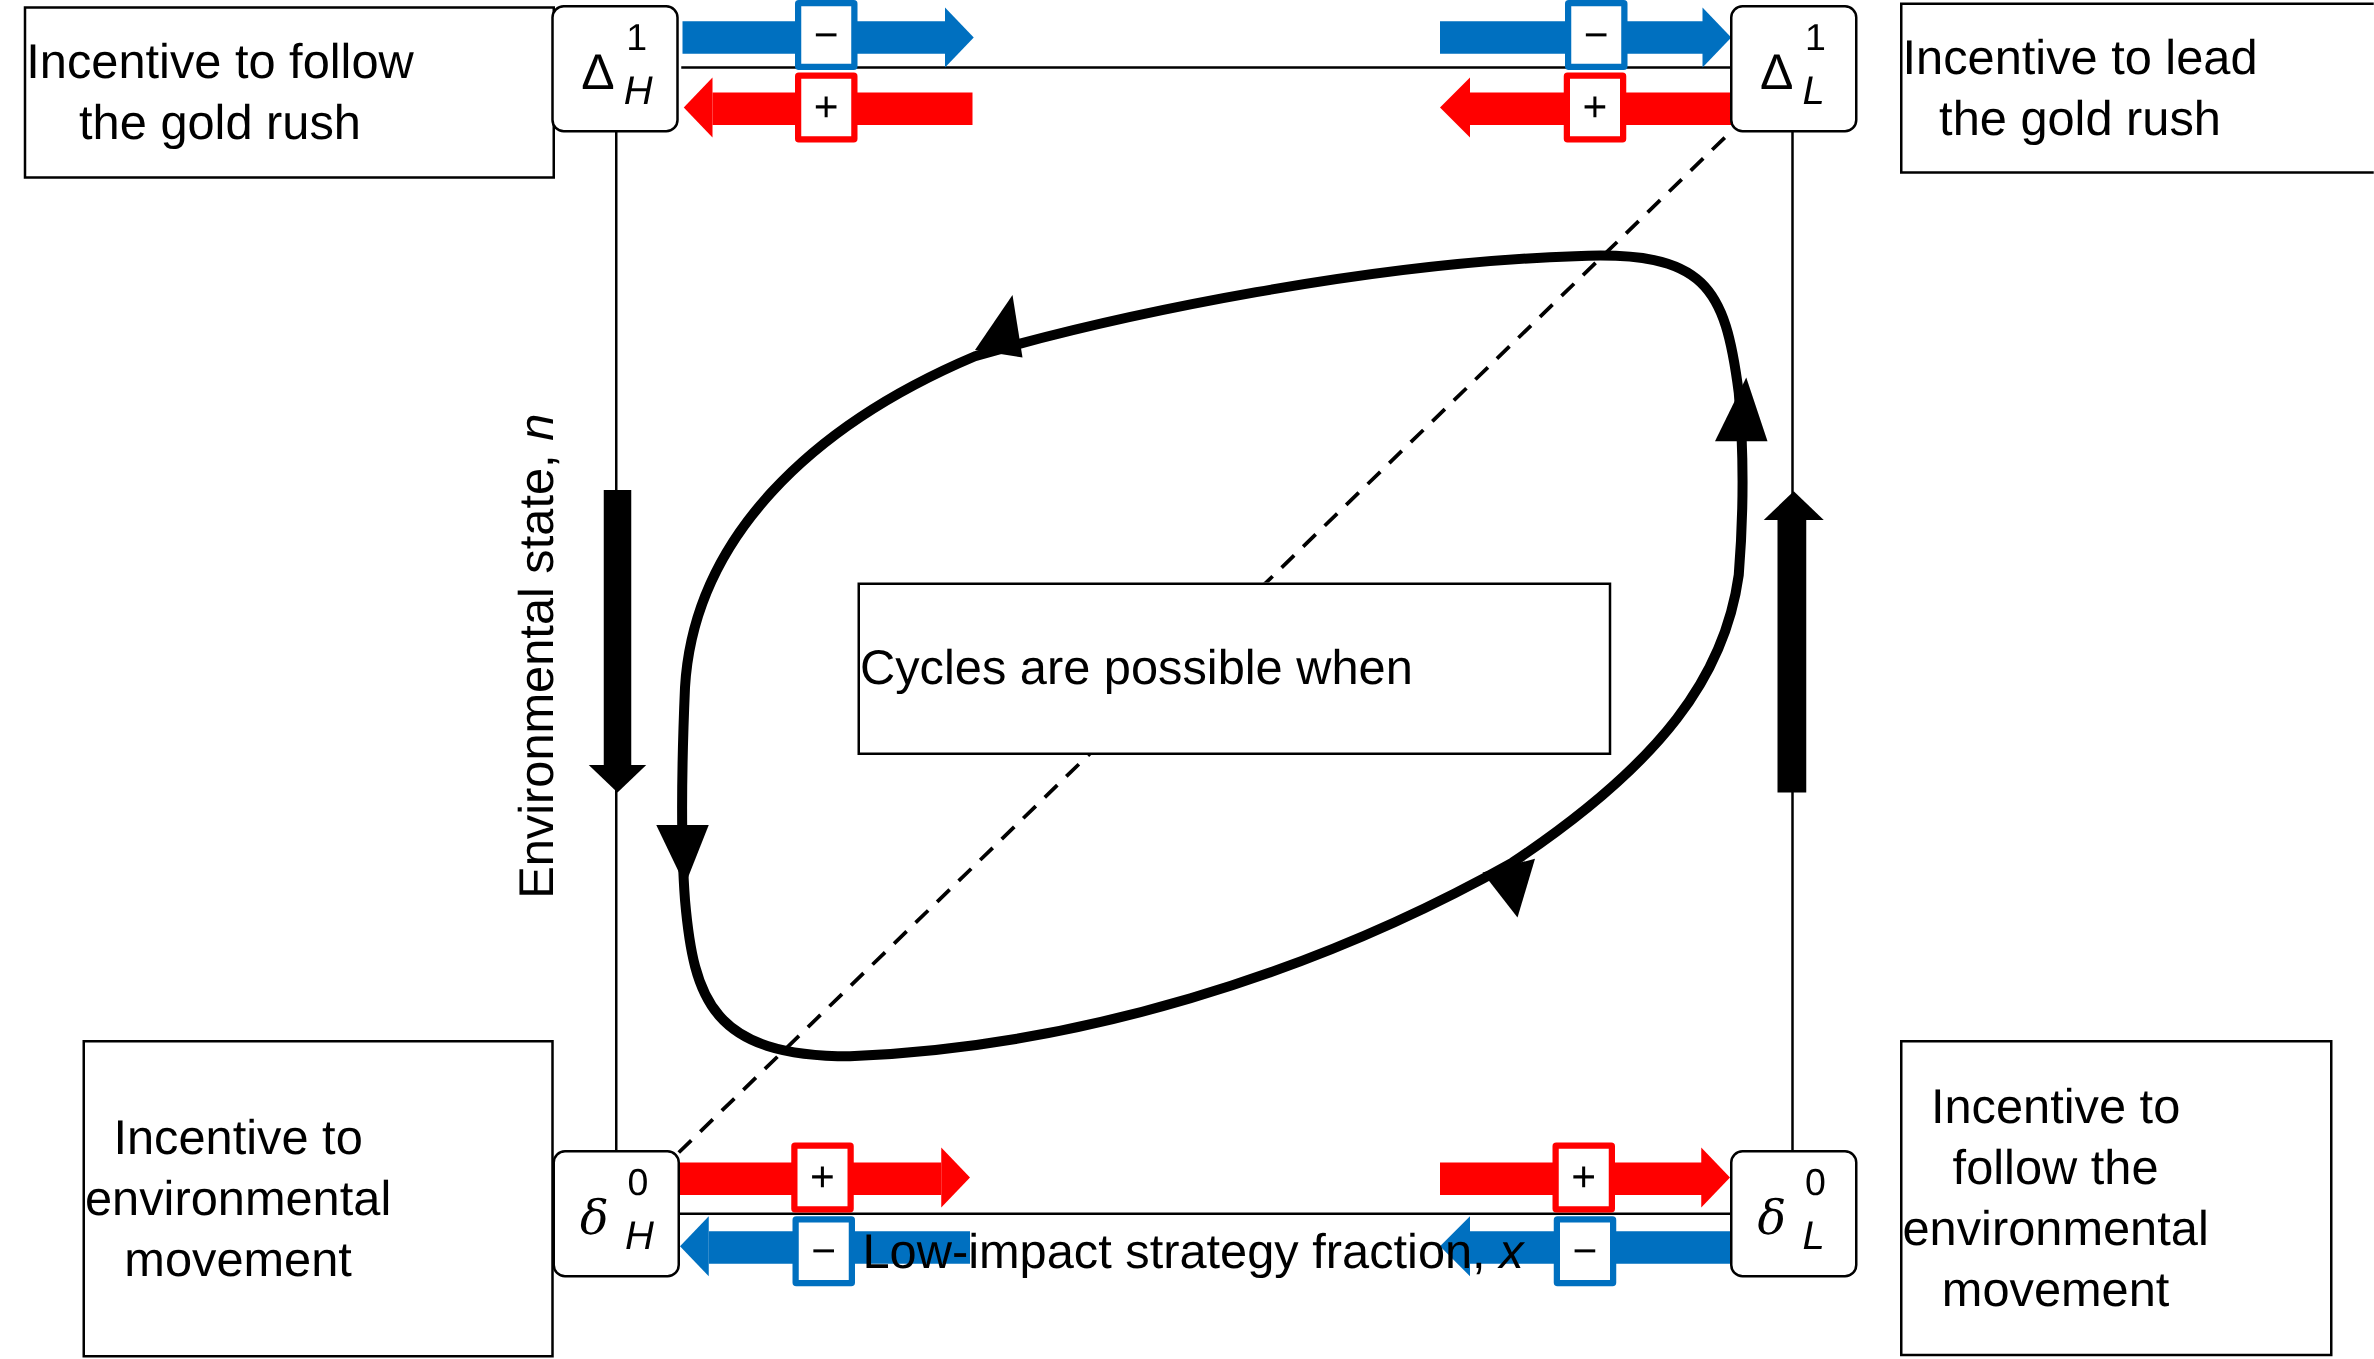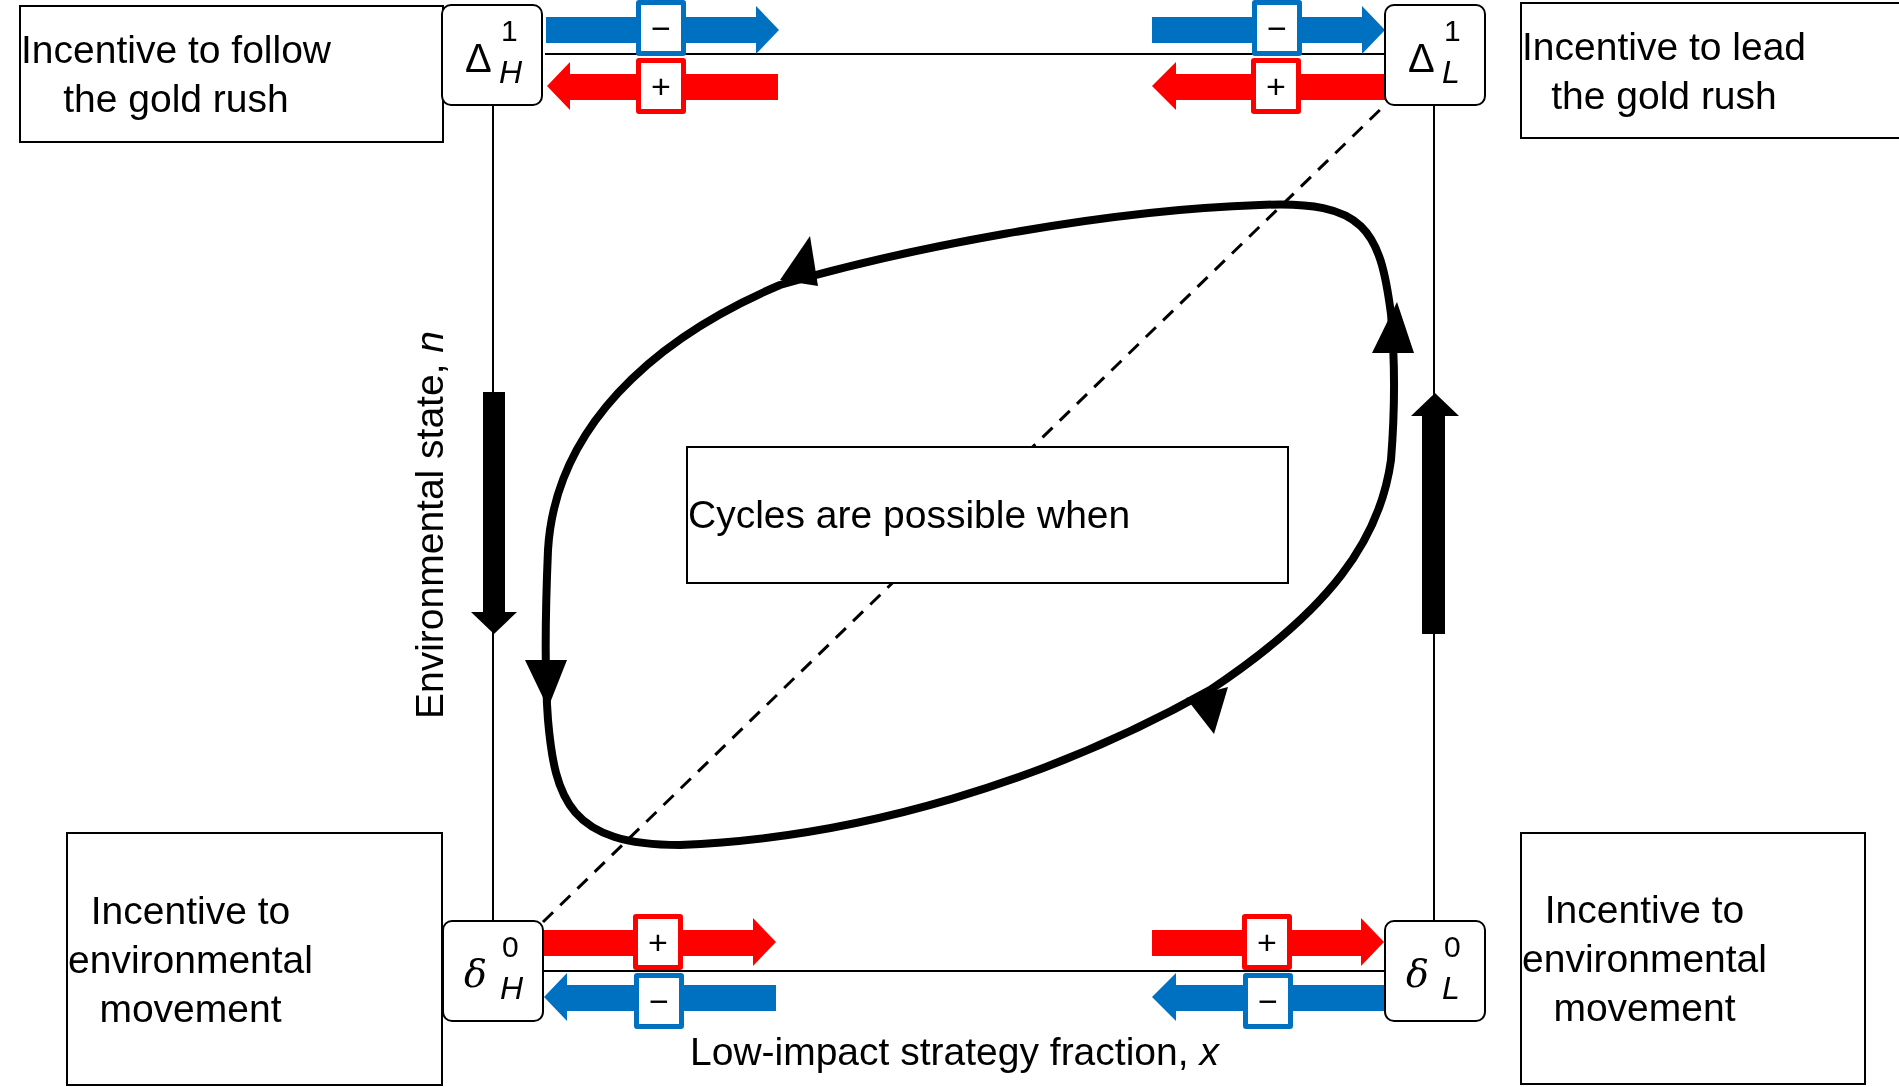--- a/index.html
+++ b/index.html
@@ -16,21 +16,21 @@
   .sym.greek-delta-upper { font-family: "Liberation Sans", sans-serif; font-size: 40px; left: 22px; top: 30px; }
   .sup { position: absolute; left: 58px; top: 8px; font-size: 30px; }
   .sub { position: absolute; left: 56px; top: 48px; font-size: 32px; font-style: italic; }
   .sign { position: absolute; width: 50px; height: 56px; box-sizing: border-box; background: #fff;
           display: flex; align-items: center; justify-content: center; font-size: 34px; border-radius: 3px; }
   .sign.red { border: 5px solid #ff0000; }
   .sign.blue { border: 5px solid #0070c0; }
   .axis-label { position: absolute; font-size: 39px; white-space: nowrap; }
   .axis-label .var { font-style: italic; }
   #y-label { left: 430px; top: 525px; transform: translate(-50%, -50%) rotate(-90deg); }
-  #x-label { left: 690px; top: 1030px; text-align: center; }
+  #x-label { left: 690px; top: 980px; text-align: center; }
   .center-box { font-size: 39px; line-height: 50px; }
 </style>
 </head>
 <body>
 
 <svg id="diagram" width="1899" height="1087" viewBox="0 0 1899 1087">
 
   <line x1="545" y1="54" x2="1385" y2="54" stroke="#000" stroke-width="2"></line>
   <line x1="543" y1="971" x2="1385" y2="971" stroke="#000" stroke-width="2"></line>
   <line x1="493" y1="105" x2="493" y2="920" stroke="#000" stroke-width="2"></line>
@@ -114,20 +114,21 @@
 <div class="txtbox" style="left:48px; top:832px; width:377px; height:254px;">
   <div>
     <span>Incentive to</span>
     <span>environmental</span>
     <span>movement</span>
   </div>
 </div>
 <div class="txtbox" style="left:1502px; top:832px; width:346px; height:253px;">
   <div>
     <span>Incentive to</span>
+    <span>follow the</span>
     <span>environmental</span>
     <span>movement</span>
   </div>
 </div>
 
 <div class="node" style="left:441px; top:4px;">
   <span class="sym greek-delta-upper">Δ</span>
   <span class="sup">1</span>
   <span class="sub">H</span>
 </div>
@@ -149,20 +150,20 @@
 
 <div class="sign blue" style="left:636px; top:0px;">−</div>
 <div class="sign red" style="left:636px; top:58px;">+</div>
 <div class="sign blue" style="left:1252px; top:0px;">−</div>
 <div class="sign red" style="left:1251px; top:58px;">+</div>
 <div class="sign red" style="left:633px; top:914px;">+</div>
 <div class="sign blue" style="left:634px; top:973px;">−</div>
 <div class="sign red" style="left:1242px; top:914px;">+</div>
 <div class="sign blue" style="left:1243px; top:973px;">−</div>
 
-<div class="txtbox center-box" style="left:668px; top:446px; width:603px; height:138px;">
+<div class="txtbox center-box" style="left:668px; top:466px; width:603px; height:138px;">
   <div>
     <span>Cycles are possible when</span>
   </div>
 </div>
 
 <div class="axis-label" id="y-label"><span>Environmental state, </span><span class="var">n</span></div>
 <div class="axis-label" id="x-label"><span>Low-impact strategy fraction, </span><span class="var">x</span></div>
 
 </body></html>

